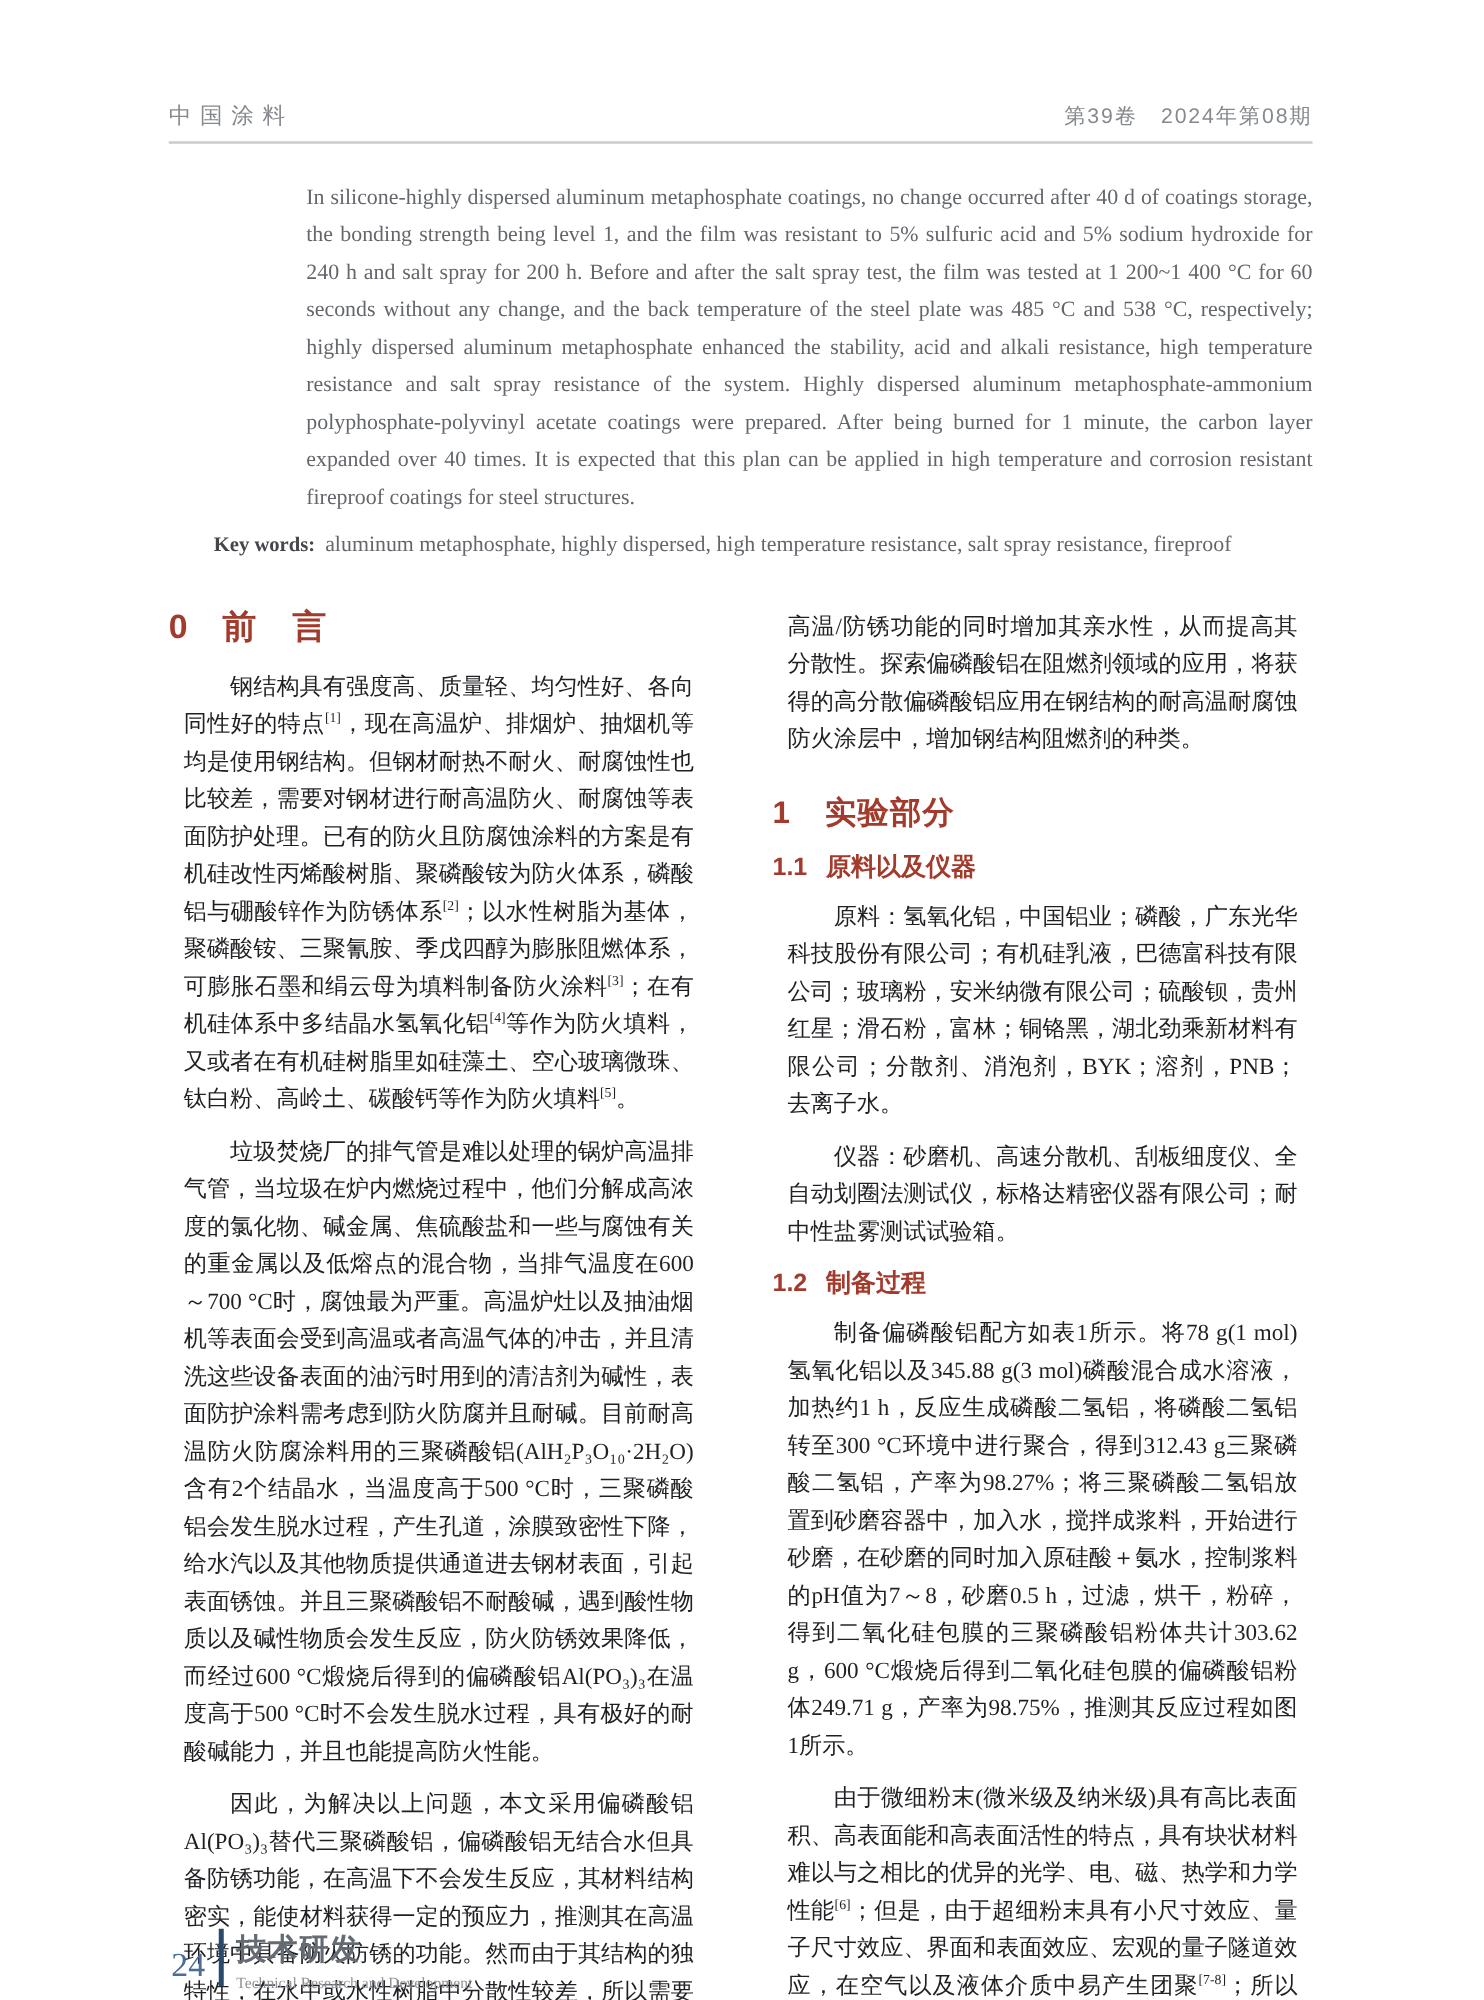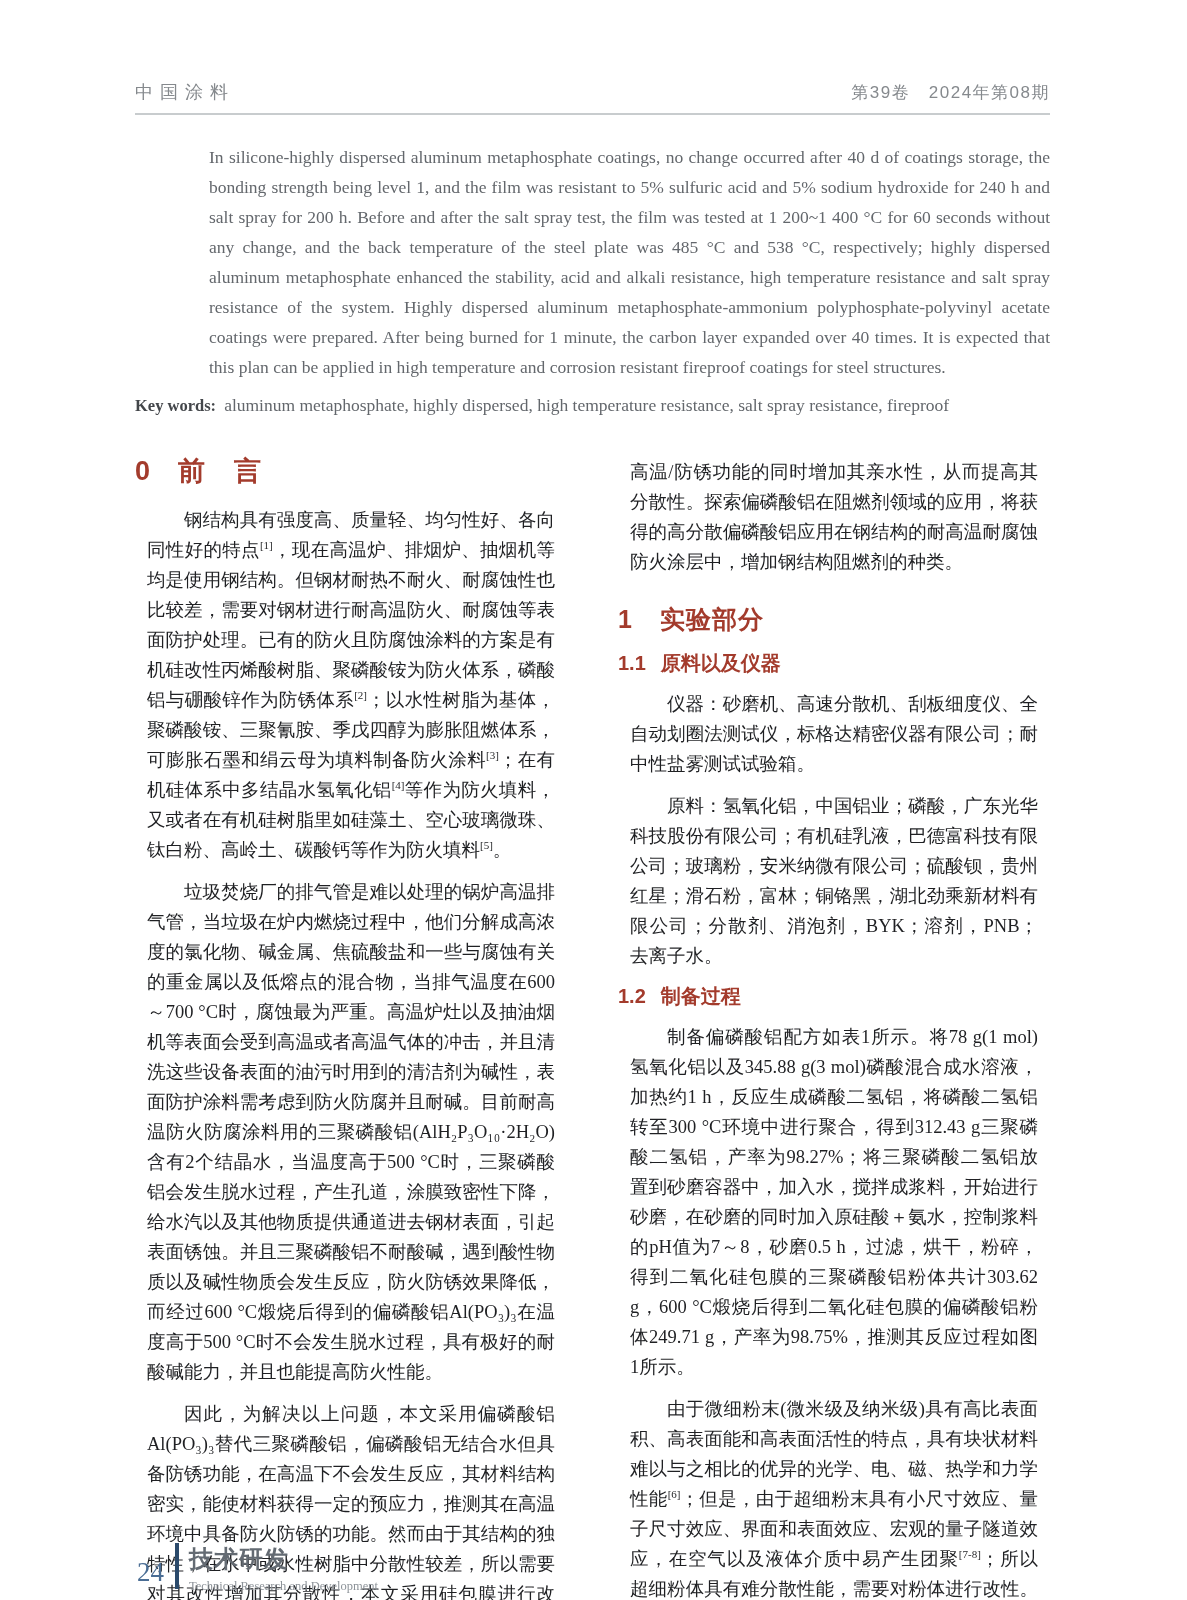--- a/index.html
+++ b/index.html
@@ -24,21 +24,21 @@
   }
   
   .page-header{
     display:flex;justify-content:space-between;align-items:flex-end;
     padding-bottom:9px;border-bottom:2px solid var(--rule,#c8ccce);
     font-family:"Liberation Sans","DejaVu Sans",sans-serif;
   }
   .journal-name{font-size:18px;color:var(--header-gray,#85898d);letter-spacing:7px;}
   .issue-info{font-size:17px;color:var(--header-gray,#85898d);letter-spacing:1.5px;}
   
-  .abstract{margin-top:27px;color:var(--muted,#63676c);}
+  .abstract{margin-top:27px;color:var(--muted,#63676c);margin-left:36px;}
   .abstract-text{
     margin:0 0 0 74px;font-size:17.5px;line-height:30px;text-align:justify;
   }
   .keywords-line{margin:8px 0 0 0;font-size:17.5px;line-height:30px;font-family:Liberation Serif, serif;}
   .keywords-label{font-weight:bold;color:#43464a;margin-right:8px;font-size:16.5px;}
   
   .columns{display:flex;gap:51px;margin-top:24px;}
   .col{width:443px;}
   .body-para{
     margin:12px;font-size:18.5px;line-height:30px;color:var(--text,#1f2023);
@@ -110,22 +110,22 @@
       <p class="body-para indent">因此，为解决以上问题，本文采用偏磷酸铝Al(PO₃)₃替代三聚磷酸铝，偏磷酸铝无结合水但具备防锈功能，在高温下不会发生反应，其材料结构密实，能使材料获得一定的预应力，推测其在高温环境中具备防火防锈的功能。然而由于其结构的独特性，在水中或水性树脂中分散性较差，所以需要对其改性增加其分散性，本文采用硅包膜进行改性，保留偏磷酸铝耐</p>
     </div>
 
     <div class="col">
       <p class="body-para">高温/防锈功能的同时增加其亲水性，从而提高其分散性。探索偏磷酸铝在阻燃剂领域的应用，将获得的高分散偏磷酸铝应用在钢结构的耐高温耐腐蚀防火涂层中，增加钢结构阻燃剂的种类。</p>
 
       <h2 class="h-major second"><span class="h-num">1</span><span class="h-title">实验部分</span></h2>
 
       <h3 class="h-sub"><span class="h-num">1.1</span><span class="h-title">原料以及仪器</span></h3>
 
+      <p class="body-para indent">原料：氢氧化铝，中国铝业；磷酸，广东光华科技股份有限公司；有机硅乳液，巴德富科技有限公司；玻璃粉，安米纳微有限公司；硫酸钡，贵州红星；滑石粉，富林；铜铬黑，湖北劲乘新材料有限公司；分散剂、消泡剂，BYK；溶剂，PNB；去离子水。</p>
       <p class="body-para indent">仪器：砂磨机、高速分散机、刮板细度仪、全自动划圈法测试仪，标格达精密仪器有限公司；耐中性盐雾测试试验箱。</p>
-      <p class="body-para indent">原料：氢氧化铝，中国铝业；磷酸，广东光华科技股份有限公司；有机硅乳液，巴德富科技有限公司；玻璃粉，安米纳微有限公司；硫酸钡，贵州红星；滑石粉，富林；铜铬黑，湖北劲乘新材料有限公司；分散剂、消泡剂，BYK；溶剂，PNB；去离子水。</p>
 
       <h3 class="h-sub"><span class="h-num">1.2</span><span class="h-title">制备过程</span></h3>
 
 
       <p class="body-para indent">制备偏磷酸铝配方如表1所示。将78 g(1 mol)氢氧化铝以及345.88 g(3 mol)磷酸混合成水溶液，加热约1 h，反应生成磷酸二氢铝，将磷酸二氢铝转至300 °C环境中进行聚合，得到312.43 g三聚磷酸二氢铝，产率为98.27%；将三聚磷酸二氢铝放置到砂磨容器中，加入水，搅拌成浆料，开始进行砂磨，在砂磨的同时加入原硅酸＋氨水，控制浆料的pH值为7～8，砂磨0.5 h，过滤，烘干，粉碎，得到二氧化硅包膜的三聚磷酸铝粉体共计303.62 g，600 °C煅烧后得到二氧化硅包膜的偏磷酸铝粉体249.71 g，产率为98.75%，推测其反应过程如图1所示。</p>
       <p class="body-para indent">由于微细粉末(微米级及纳米级)具有高比表面积、高表面能和高表面活性的特点，具有块状材料难以与之相比的优异的光学、电、磁、热学和力学性能<sup class="ref">[6]</sup>；但是，由于超细粉末具有小尺寸效应、量子尺寸效应、界面和表面效应、宏观的量子隧道效应，在空气以及液体介质中易产生团聚<sup class="ref">[7-8]</sup>；所以超细粉体具有难分散性能，需要对粉体进行改性。偏磷酸铝未进行表面改性前，其亲水性较差，并由图2可知，偏磷酸粉末的粒</p>
     </div>
 
   </main>
 

